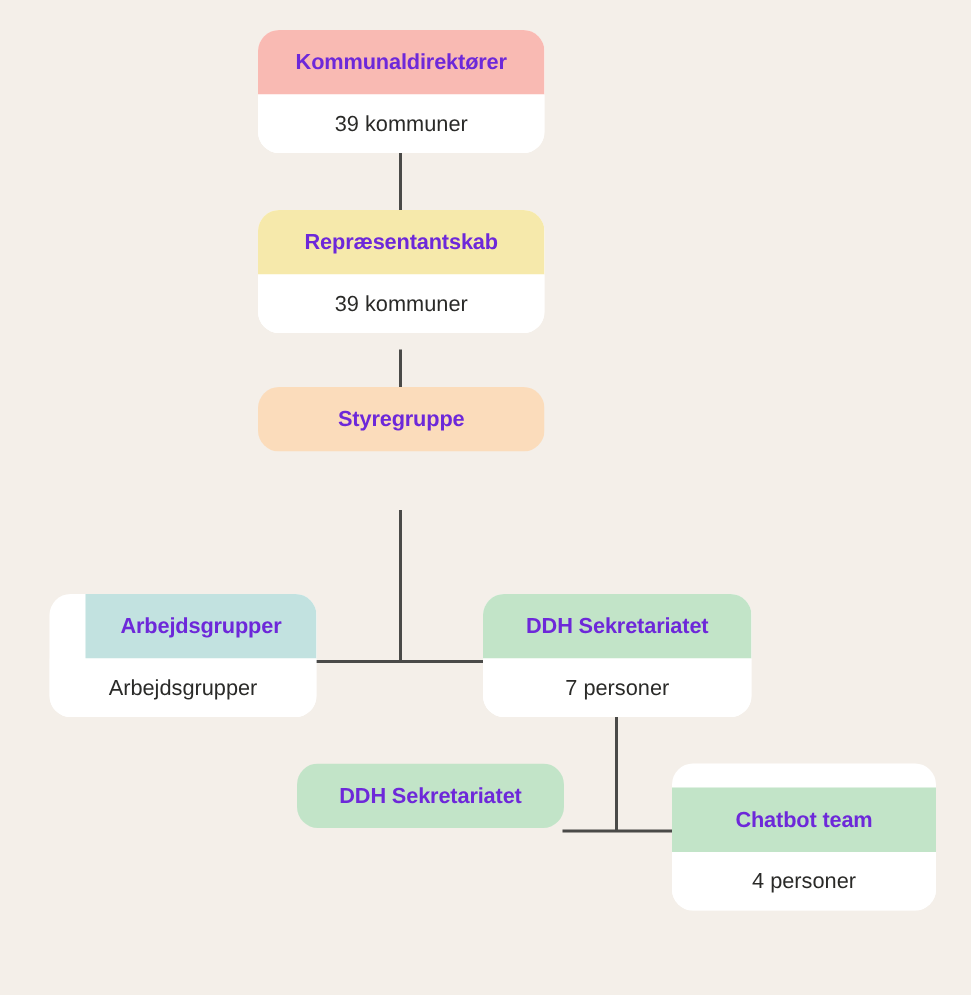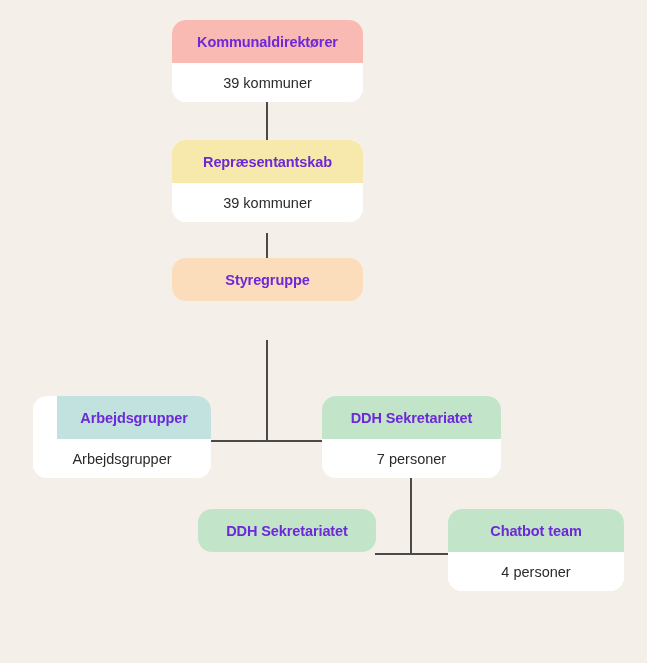--- a/index.html
+++ b/index.html
@@ -99,17 +99,17 @@
   <div class="node" style="left:322px; top:396px; width:179px;">
     <div class="node-header" style="background:#c2e4c8;">DDH Sekretariatet</div>
     <div class="node-body">7 personer</div>
   </div>
 
   <div class="node" style="left:198px; top:509px; width:178px;">
     <div class="node-header" style="background:#c2e4c8;">DDH Sekretariatet</div>
   </div>
 
   <div class="node" style="left:448px; top:509px; width:176px;">
-    <div class="node-header" style="background:#c2e4c8;">Chatbot team</div>
+    <div class="node-header" style="background:#c2e4c8;margin-top:16px;">Chatbot team</div>
     <div class="node-body">4 personer</div>
   </div>
 
 </div>
 
 </body></html>

